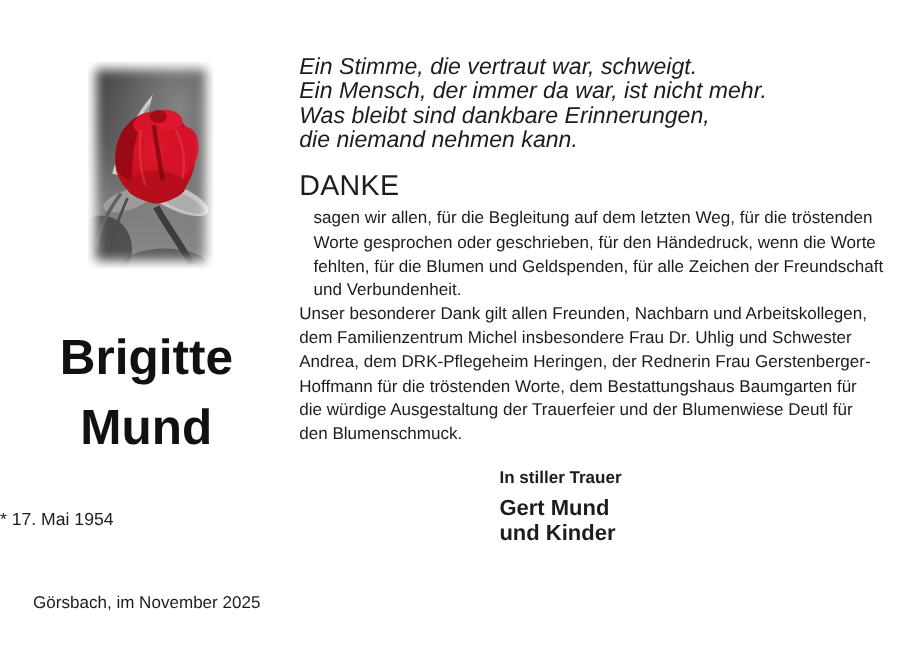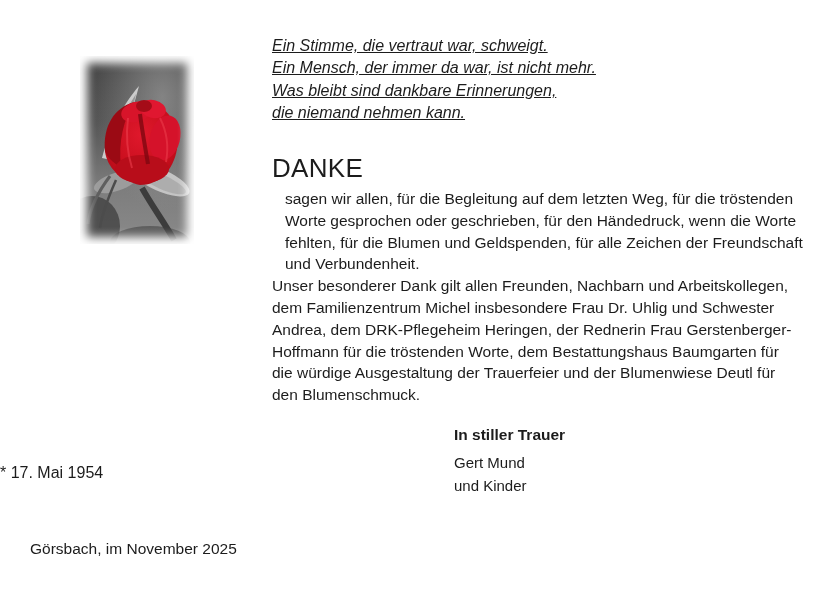--- a/index.html
+++ b/index.html
@@ -39,25 +39,24 @@
     white-space: pre-line;
   }
   .place-date {
     position: absolute; left: 30px; top: 540px;
     font-size: 15.5px;
   }
 
   
   .right-col { position: absolute; left: 272px; top: 0; width: 540px; }
   .poem {
-    position: absolute; left: 0; top: 35px; width: 540px;
+    position: absolute; left: 0; top: 50px; width: 540px;
     font-style: italic;
-    font-size: 16px; line-height: 22.4px;
+    font-size: 21px; line-height: 22.4px;
     white-space: pre-line;
-    text-decoration: underline;
   }
   .danke-heading {
     position: absolute; left: 0; top: 153px;
     font-size: 26px; font-weight: normal;
     letter-spacing: 0.3px;
   }
   .thanks-1 {
     position: absolute; left: 0; top: 188px; width: 534px;
     font-size: 15.5px; line-height: 21.8px;
     white-space: pre-line;
@@ -68,21 +67,21 @@
     font-size: 15.5px; line-height: 21.8px;
     white-space: pre-line;
   }
   .closing-phrase {
     position: absolute; left: 182px; top: 426px;
     font-size: 15.5px;
     font-weight: bold;
   }
   .mourners {
     position: absolute; left: 182px; top: 451px;
-    font-size: 15px; font-weight: normal;
+    font-size: 20px; font-weight: bold;
     line-height: 23px;
     white-space: pre-line;
   }
 </style>
 </head>
 <body>
 
 <div class="card">
 
   <div class="photo-wrap">
@@ -128,20 +127,24 @@
       <ellipse cx="64" cy="50" rx="8" ry="6" fill="#a50c18"></ellipse>
       <ellipse cx="85" cy="82" rx="15" ry="23" fill="#d5122a" transform="rotate(14 85 82)"></ellipse>
       <ellipse cx="62" cy="113" rx="27" ry="14" fill="#b80d1a"></ellipse>
       <path d="M 60 58 C 62 74, 65 90, 68 108" stroke="#7e0810" stroke-width="4" fill="none" opacity="0.8"></path>
       <path d="M 48 62 C 46 78, 47 96, 52 112" stroke="#ef4150" stroke-width="2" fill="none" opacity="0.55"></path>
       <path d="M 80 62 C 86 74, 89 90, 86 106" stroke="#ef4150" stroke-width="2" fill="none" opacity="0.5"></path>
     </svg>
     <div class="photo-fade"></div>
   </div>
 
+  <div class="deceased-name">
+    <div>Brigitte</div>
+    <div>Mund</div>
+  </div>
 
   <div class="life-dates">
     <div>* 17. Mai 1954</div>
   </div>
 
   <div class="place-date">Görsbach, im November 2025</div>
 
   <div class="right-col">
     <div class="poem">Ein Stimme, die vertraut war, schweigt.
 Ein Mensch, der immer da war, ist nicht mehr.

